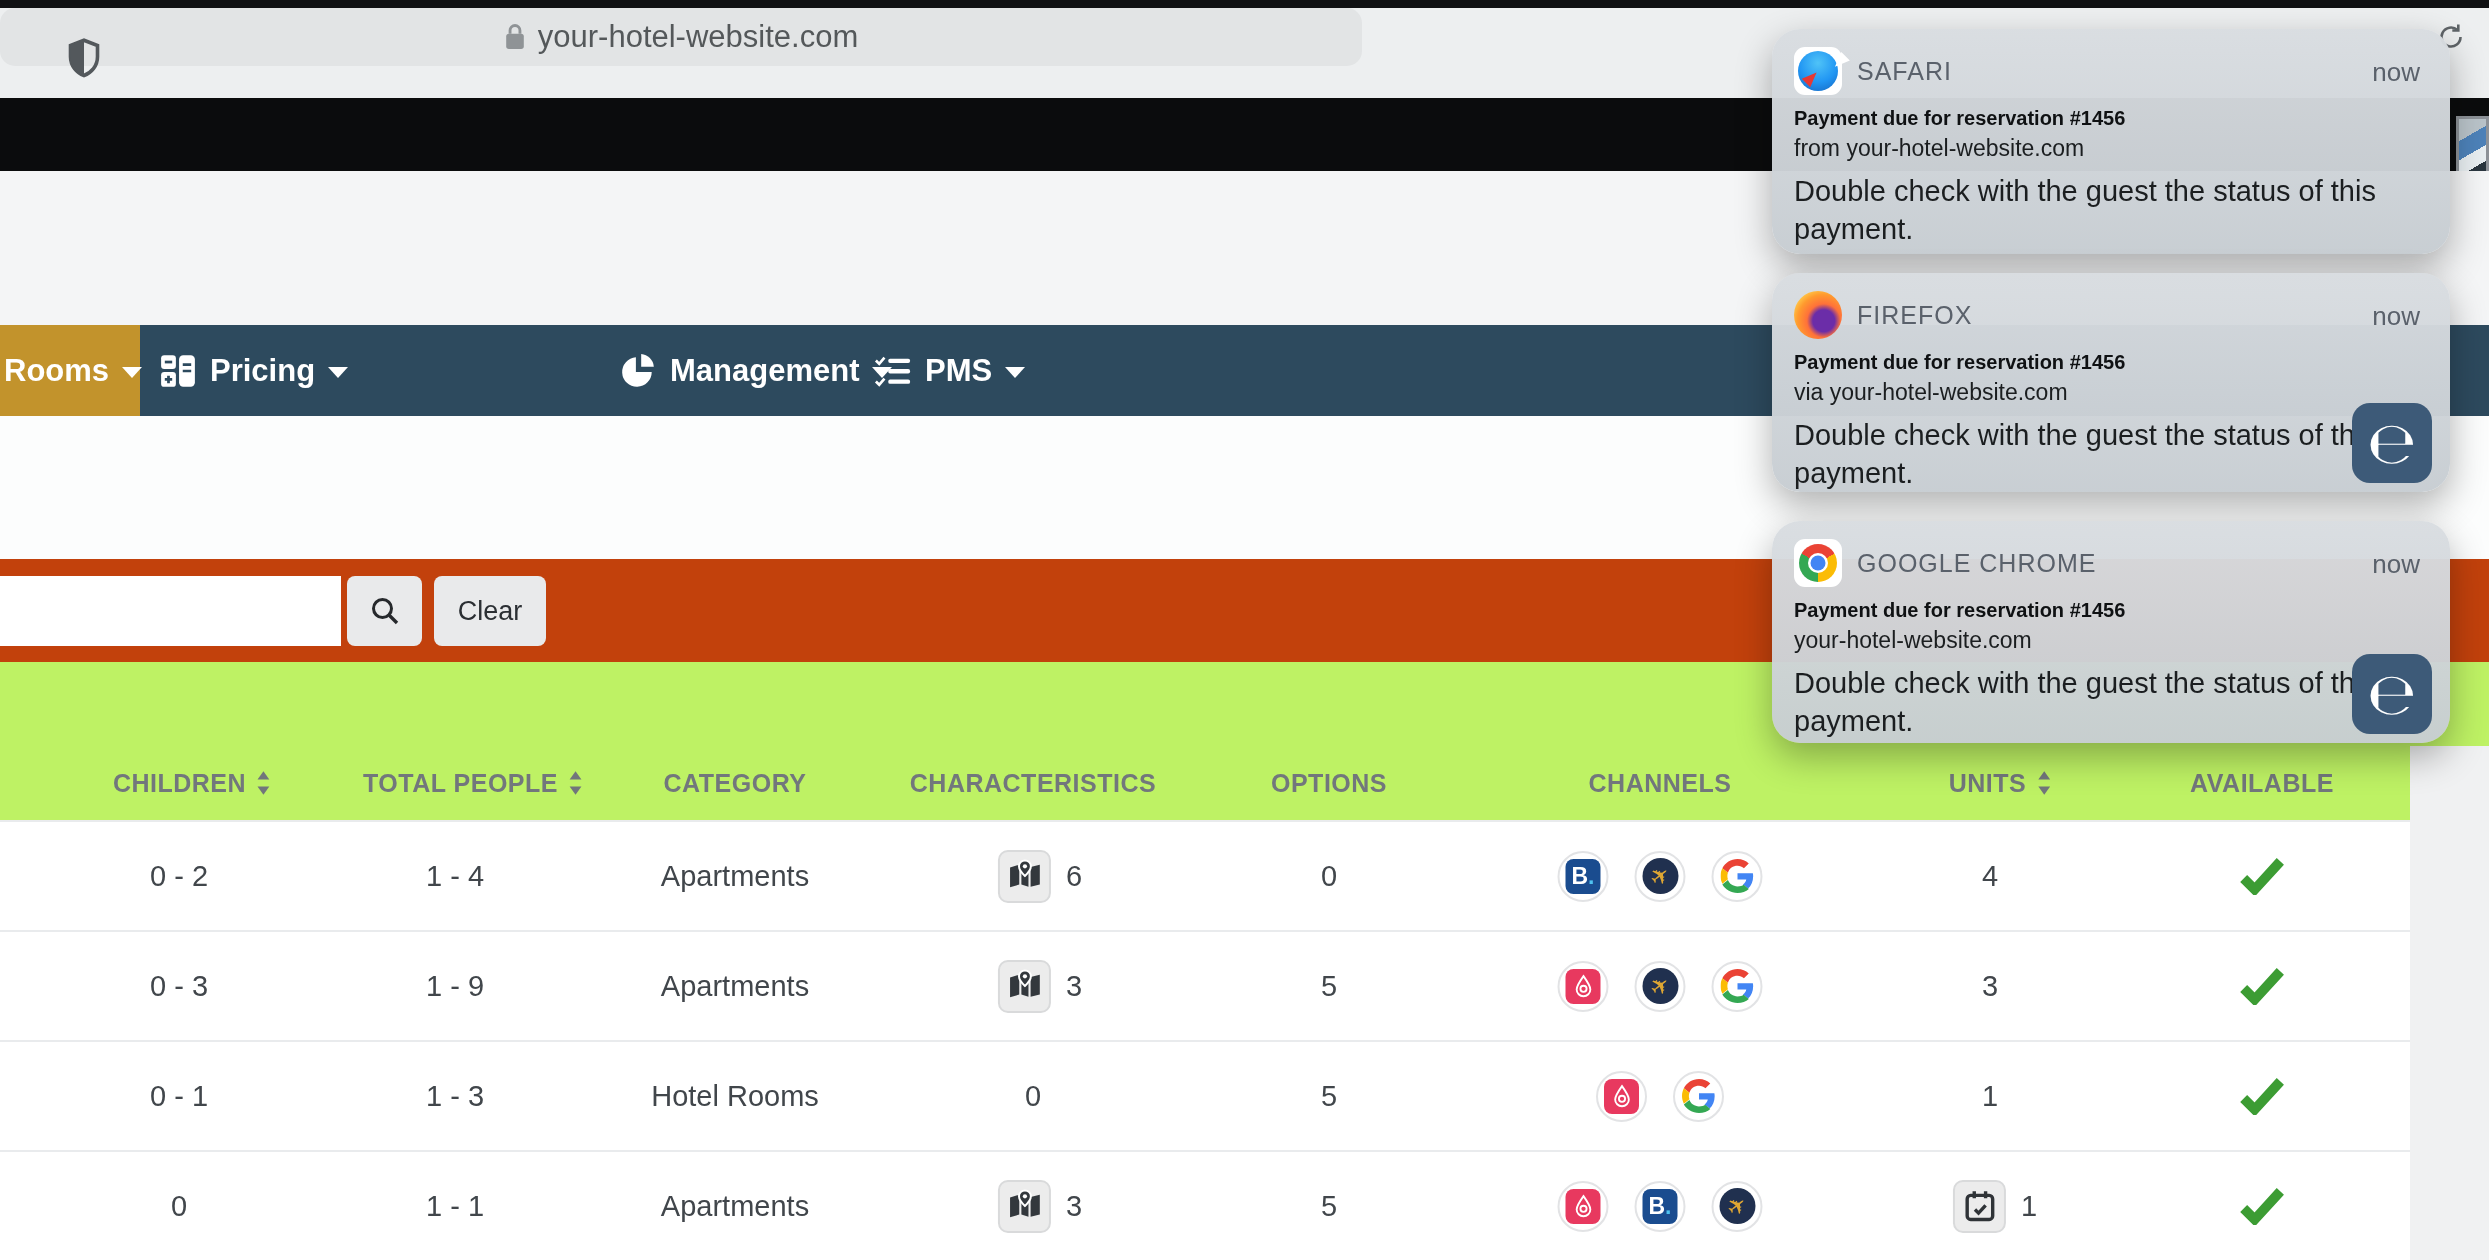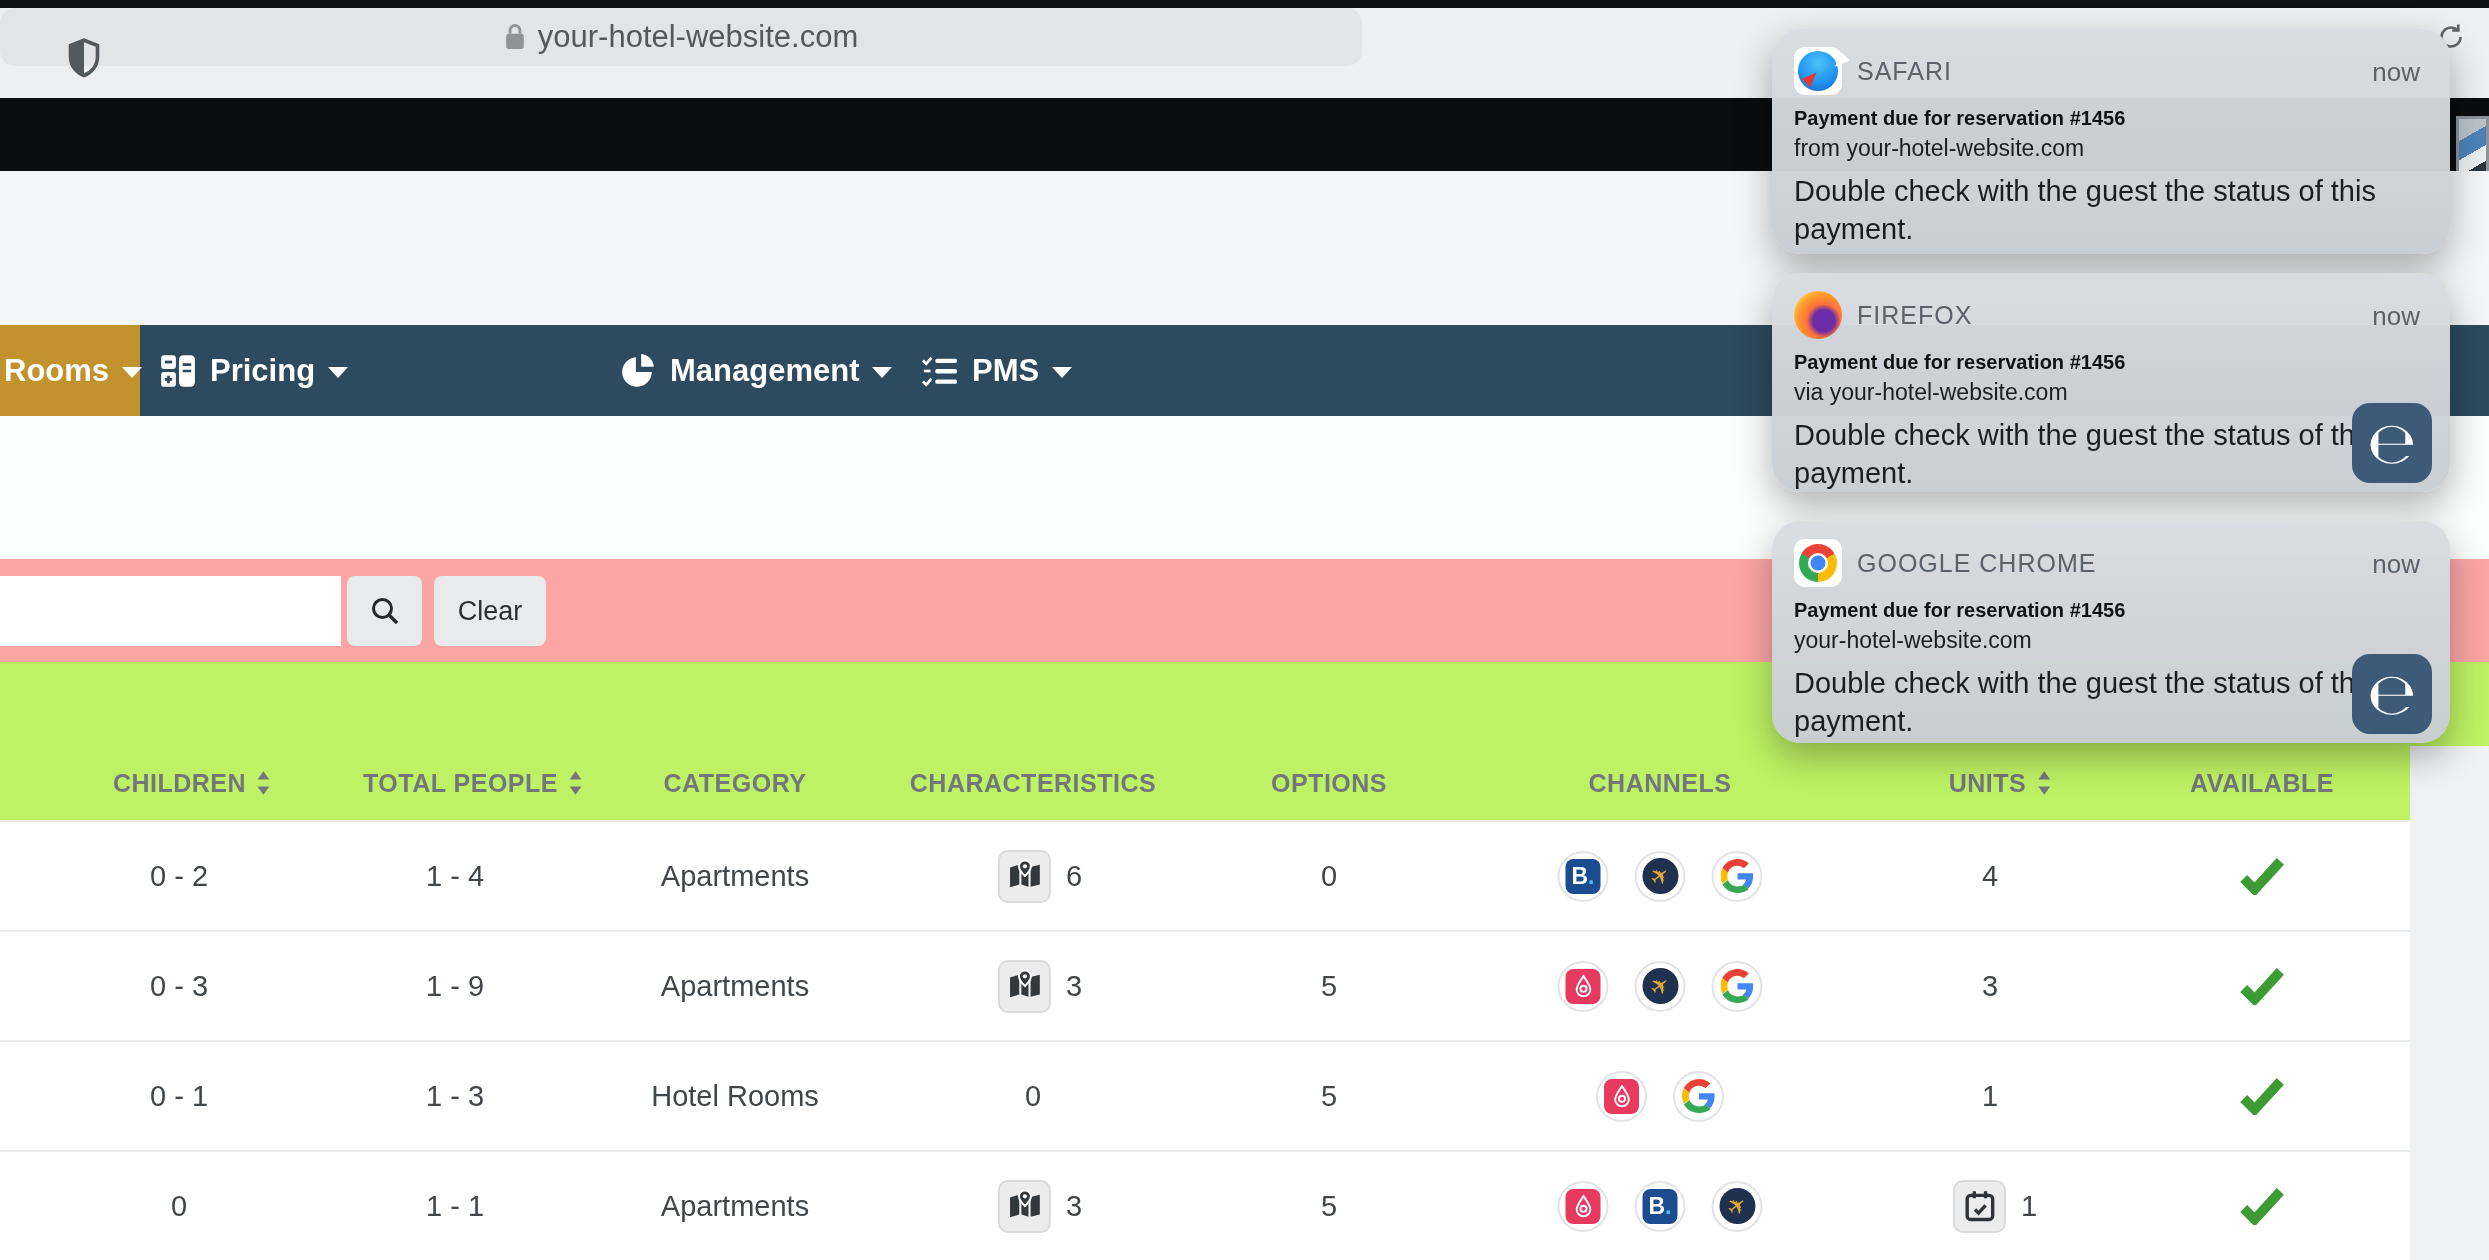--- a/index.html
+++ b/index.html
@@ -50,21 +50,21 @@
   .nav-item {
     position:absolute; top:0; height:91px; display:flex; align-items:center; gap:13px;
     color:#ffffff; font-weight:bold; font-size:31px; cursor:pointer;
   }
   .caret { width:0; height:0; border-left:10px solid transparent; border-right:10px solid transparent;
            border-top:11px solid #ffffff; margin-top:4px; }
   .nav-ic { width:38px; height:38px; flex:0 0 auto; }
 
   
   .band-gap { left:0; top:416px; width:2489px; height:143px; background:#fcfdfd; }
-  .search-band { left:0; top:559px; width:2489px; height:123px; background:#fca5a5; }
+  .search-band { left:0; top:559px; width:2489px; height:123px; background:#c2410c; }
   .search-input {
     position:absolute; left:0; top:17px; width:341px; height:70px; background:#ffffff;
     border:none; outline:none; font-size:28px; padding:0 16px; color:#41464b;
   }
   .band-btn {
     position:absolute; top:17px; height:70px; background:#e9eaeb; border:none; border-radius:8px;
     display:flex; align-items:center; justify-content:center; cursor:pointer;
     font-size:27px; color:#2b2f33; font-family:"Liberation Sans", sans-serif;
   }
   .search-btn { left:347px; width:75px; }
@@ -200,21 +200,21 @@
     <span class="caret"></span>
   </div>
   <div class="nav-item" style="left:619px;">
     <svg class="nav-ic" viewBox="0 0 36 36">
       <path d="M16 5A14 14 0 1 0 31 19H16z" fill="#fff"></path>
       <path d="M21 2v12h12A13 13 0 0 0 21 2z" fill="#fff"></path>
     </svg>
     <span>Management</span>
     <span class="caret"></span>
   </div>
-  <div class="nav-item" style="left:921px;text-align:center;">
+  <div class="nav-item" style="left:874px;text-align:center;">
     <svg class="nav-ic" viewBox="0 0 40 36">
       <path d="M2 7l3.5 3.5L11 4" fill="none" stroke="#fff" stroke-width="2.8"></path>
       <path d="M3 18h7" stroke="#fff" stroke-width="2.8"></path>
       <path d="M2 29l3.5 3.5L11 26" fill="none" stroke="#fff" stroke-width="2.8"></path>
       <rect x="15" y="5" width="23" height="4.5" rx="2" fill="#fff"></rect>
       <rect x="15" y="16" width="23" height="4.5" rx="2" fill="#fff"></rect>
       <rect x="15" y="27" width="23" height="4.5" rx="2" fill="#fff"></rect>
     </svg>
     <span>PMS</span>
     <span class="caret"></span>

